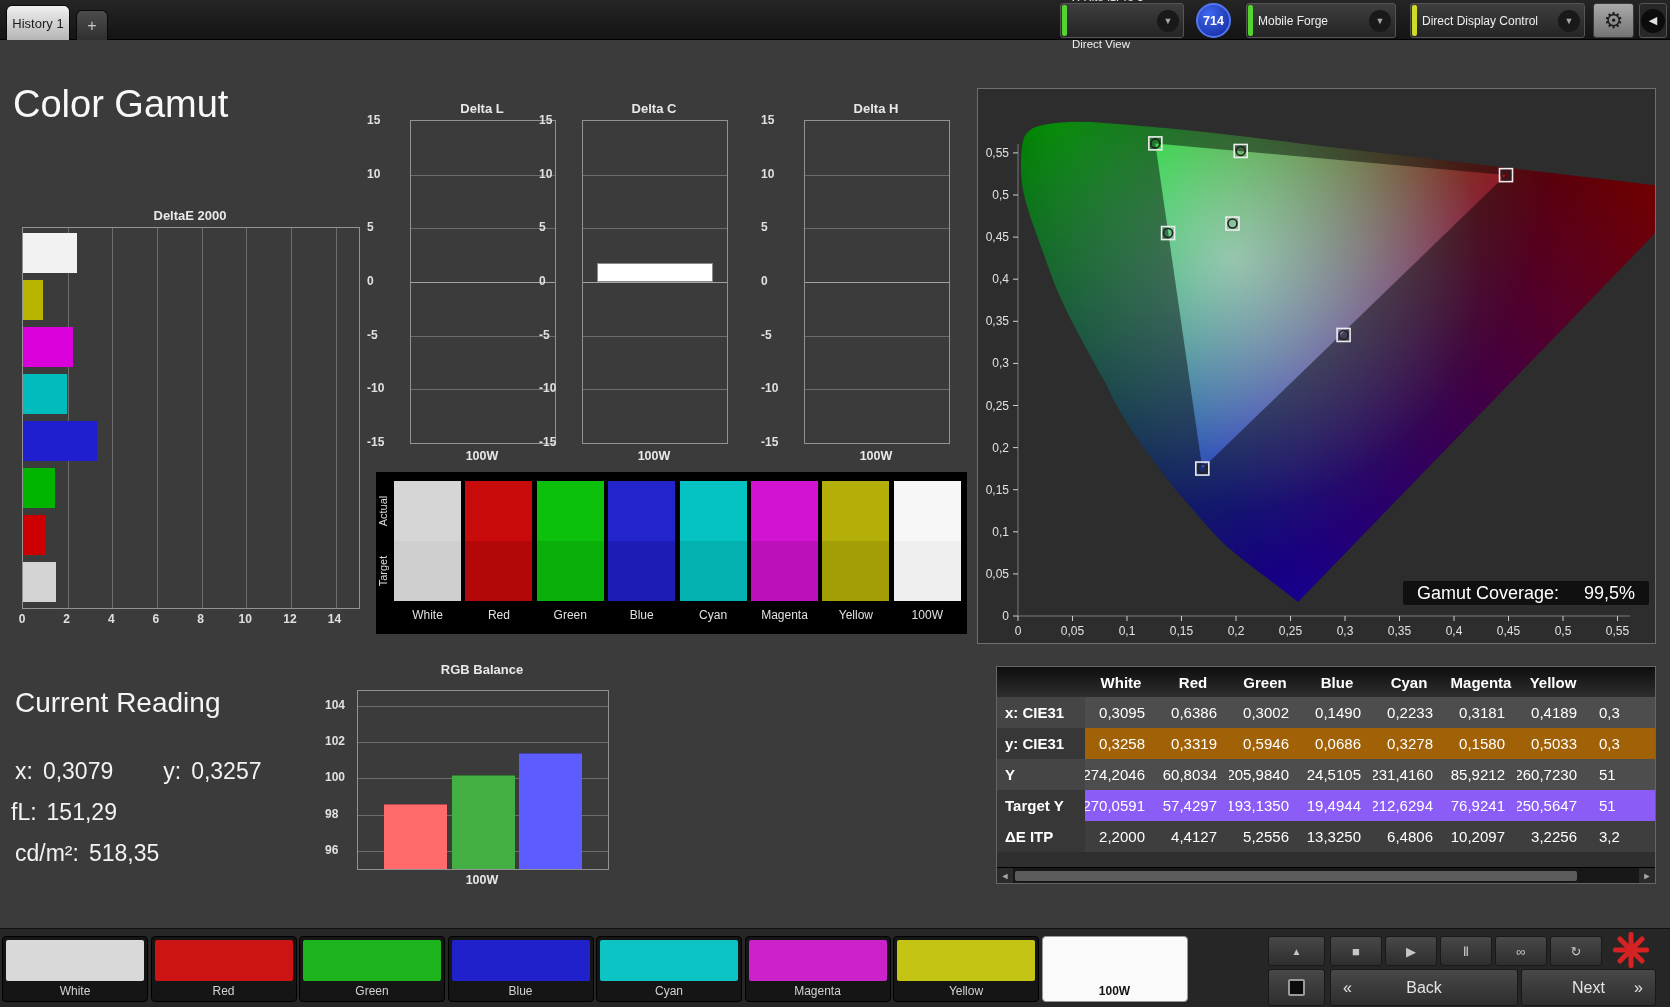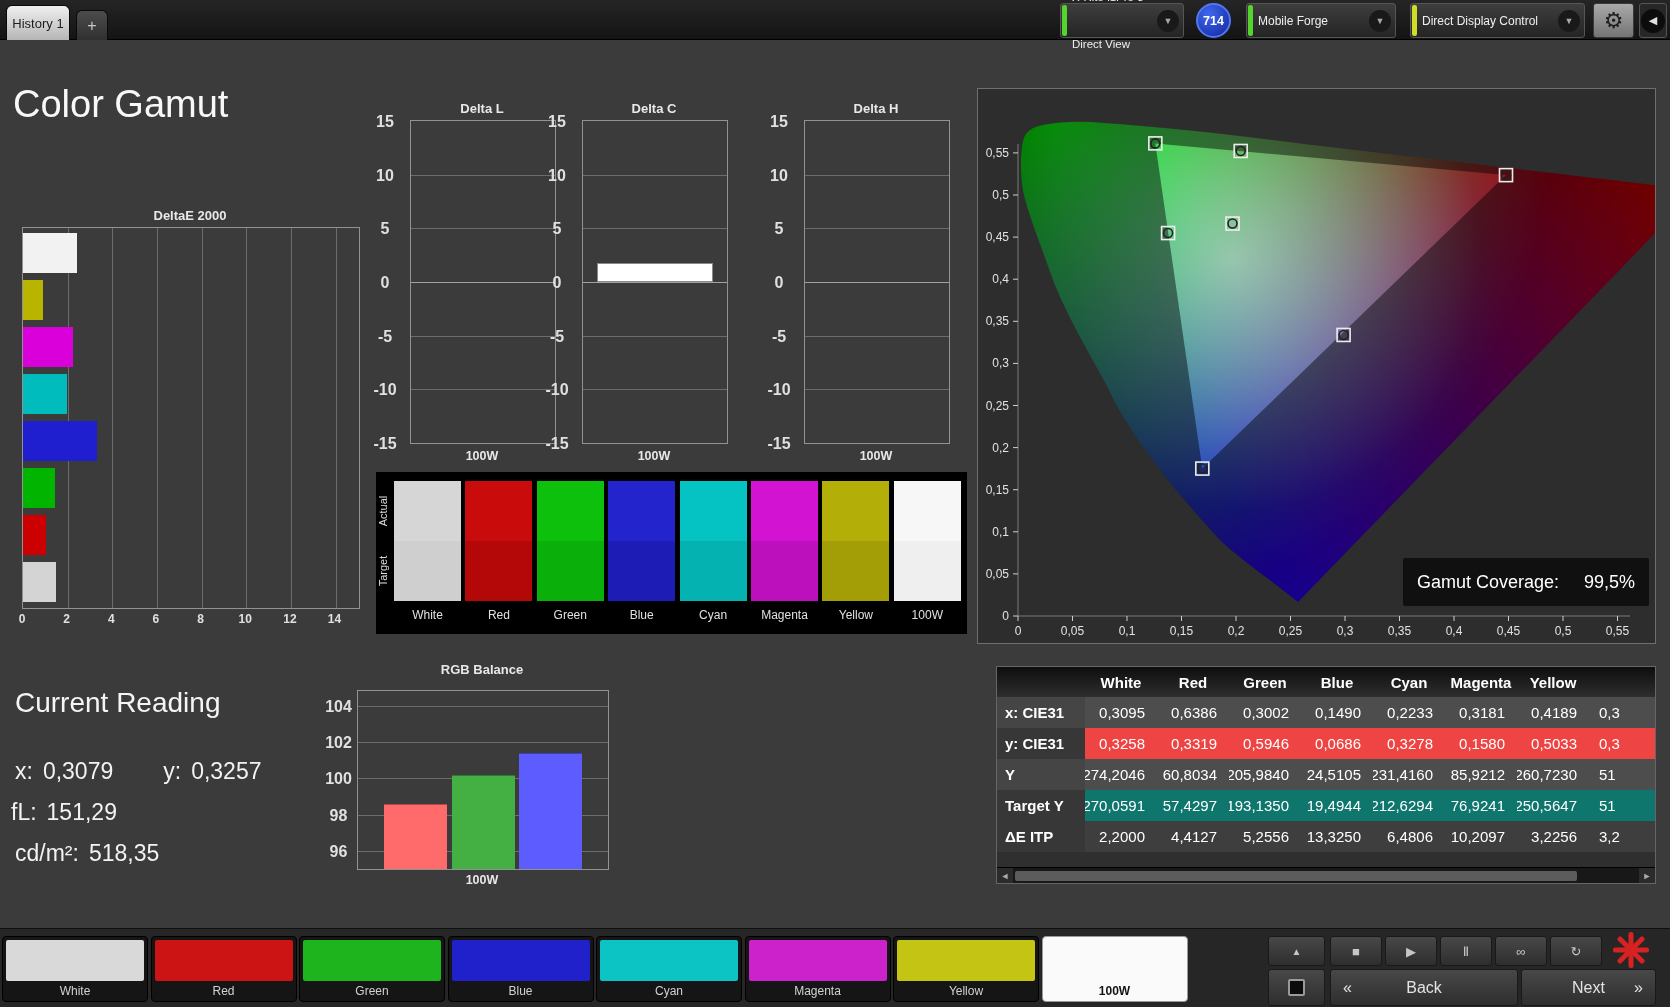--- a/index.html
+++ b/index.html
@@ -39,21 +39,21 @@
 
   
   .chartwrap { position:absolute;font-weight:bold; }
   .chart-title { position:absolute; font-size:13px; color:#e8e8e8; text-align:center; }
   .plot { position:absolute; border:1px solid #929292; }
   .vgrid { position:absolute; top:0; bottom:0; width:1px; background:#6c6c6c; }
   .hgrid { position:absolute; left:0; right:0; height:1px; background:#6c6c6c; }
   .hgrid.zero { background:#a2a2a2; }
   .bar-h { position:absolute; left:0; }
   .tick { position:absolute; font-size:12px; color:#e0e0e0; text-align:center; }
-  .ylab { position:absolute; font-size:16px; color:#e0e0e0; text-align:center; }
+  .ylab { position:absolute; font-size:12px; color:#e0e0e0; text-align:left; }
   .xlab { position:absolute; font-size:12.5px; color:#e8e8e8; text-align:center; }
 
   
   .swatchstrip { position:absolute; background:#000; }
   .rotlab { position:absolute; width:60px; height:14px; font-size:11px; color:#ddd; text-align:center;
             transform:rotate(-90deg); white-space:nowrap; }
 
   
   .cie-panel { position:absolute; background:#2d2d2d; border:1px solid #6f6f6f; }
   .cie-panel svg { position:absolute; left:0; top:0; font-family:"Liberation Sans",sans-serif; }
@@ -373,21 +373,21 @@
           <rect x="217.819" y="373.06579999999997" width="13" height="13" fill="none" stroke="#ececec" stroke-width="1.6"></rect>
           <circle cx="224.319" cy="379.56579999999997" r="4.5" fill="none" stroke="#222222" stroke-width="1.6"></circle>
           <rect x="183.593" y="137.5584" width="13" height="13" fill="none" stroke="#ececec" stroke-width="1.6"></rect>
           <circle cx="190.093" cy="144.0584" r="4.5" fill="none" stroke="#222222" stroke-width="1.6"></circle>
           <rect x="359.083" y="239.4404" width="13" height="13" fill="none" stroke="#ececec" stroke-width="1.6"></rect>
           <circle cx="365.583" cy="245.9404" r="4.5" fill="none" stroke="#222222" stroke-width="1.6"></circle>
           <rect x="256.187" y="55.46339999999998" width="13" height="13" fill="none" stroke="#ececec" stroke-width="1.6"></rect>
           <circle cx="262.687" cy="61.96339999999998" r="4.5" fill="none" stroke="#222222" stroke-width="1.6"></circle>
         </g>
     </svg>
-    <div class="coverage" style="left:425px;top:469px;width:246px;height:48px">
+    <div class="coverage" style="left:425px;top:492px;width:246px;height:24px">
       <span>Gamut Coverage:</span>
       <span>99,5%</span>
     </div>
   </div>
 
   <div style="position:absolute;left:15px;top:687px;font-size:28px;color:#f5f5f5">Current Reading</div>
   <div class="reading-row" style="left:15px;top:758px">
     <span>x:</span>
     <span>0,3079</span>
     <span style="width:30px"></span>
@@ -441,21 +441,21 @@
         <div class="tcell lbl" style="background: rgb(69, 69, 69);">x: CIE31</div>
         <div class="tcell">0,3095</div>
         <div class="tcell">0,6386</div>
         <div class="tcell">0,3002</div>
         <div class="tcell">0,1490</div>
         <div class="tcell">0,2233</div>
         <div class="tcell">0,3181</div>
         <div class="tcell">0,4189</div>
         <div class="tcell partial">0,3</div>
       </div>
-      <div class="trow" style="background: #ef4444;">
+      <div class="trow" style="background: #a16207;">
         <div class="tcell lbl" style="background: rgb(55, 55, 55);">y: CIE31</div>
         <div class="tcell">0,3258</div>
         <div class="tcell">0,3319</div>
         <div class="tcell">0,5946</div>
         <div class="tcell">0,0686</div>
         <div class="tcell">0,3278</div>
         <div class="tcell">0,1580</div>
         <div class="tcell">0,5033</div>
         <div class="tcell partial">0,3</div>
       </div>
@@ -463,21 +463,21 @@
         <div class="tcell lbl" style="background: rgb(69, 69, 69);">Y</div>
         <div class="tcell">274,2046</div>
         <div class="tcell">60,8034</div>
         <div class="tcell">205,9840</div>
         <div class="tcell">24,5105</div>
         <div class="tcell">231,4160</div>
         <div class="tcell">85,9212</div>
         <div class="tcell">260,7230</div>
         <div class="tcell partial">51</div>
       </div>
-      <div class="trow" style="background: #0f766e;">
+      <div class="trow" style="background: #8b5cf6;">
         <div class="tcell lbl" style="background: rgb(55, 55, 55);">Target Y</div>
         <div class="tcell">270,0591</div>
         <div class="tcell">57,4297</div>
         <div class="tcell">193,1350</div>
         <div class="tcell">19,4944</div>
         <div class="tcell">212,6294</div>
         <div class="tcell">76,9241</div>
         <div class="tcell">250,5647</div>
         <div class="tcell partial">51</div>
       </div>

